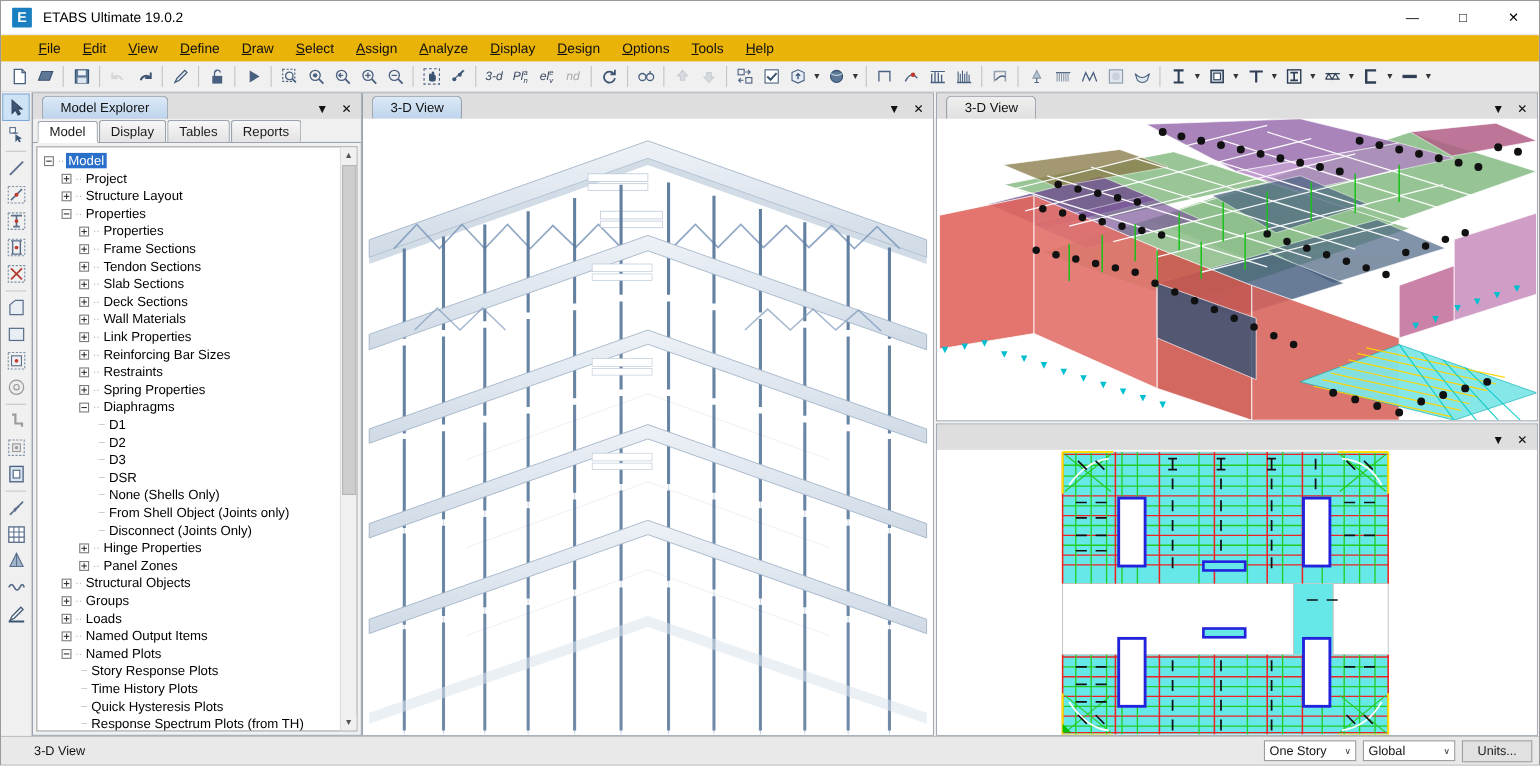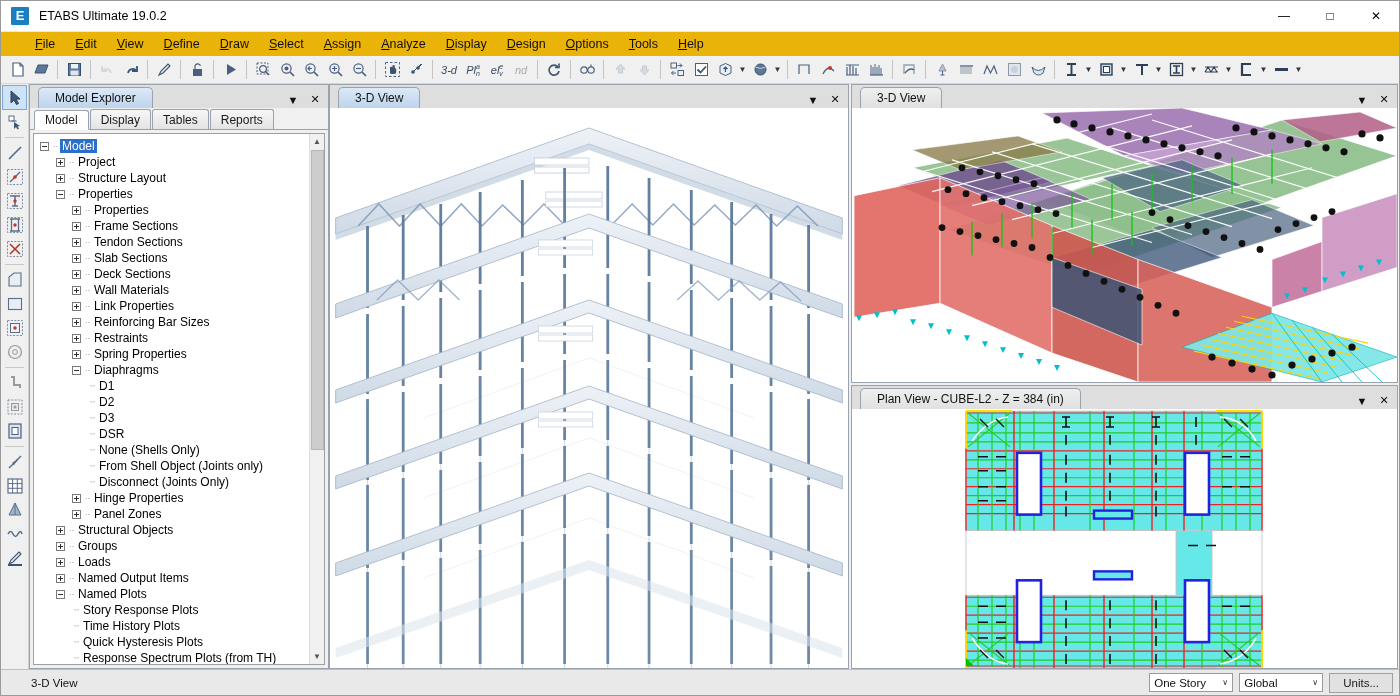--- a/index.html
+++ b/index.html
@@ -1004,21 +1004,20 @@
                   <polygon points="432,186 438,186 435,192"></polygon>
                     <polygon points="450,180 456,180 453,186"></polygon>
                 </g>
               </svg>
             </div>
           </div>
         </div>
 
         <div class="panel view-plan">
           <div class="panel-head">
-            <div class="panel-tab plain">Plan View - CUBE-L2 - Z = 384 (in)</div>
             <div class="panel-head-btns">
               <div class="hbtn">▼</div>
               <div class="hbtn">✕</div>
             </div>
           </div>
           <div class="panel-body">
             <div class="canvas">
               <svg class="art" viewBox="0 0 545 260" preserveAspectRatio="none">
                 <rect width="545" height="260" fill="#ffffff"></rect>
                 <g transform="translate(114,2)">

